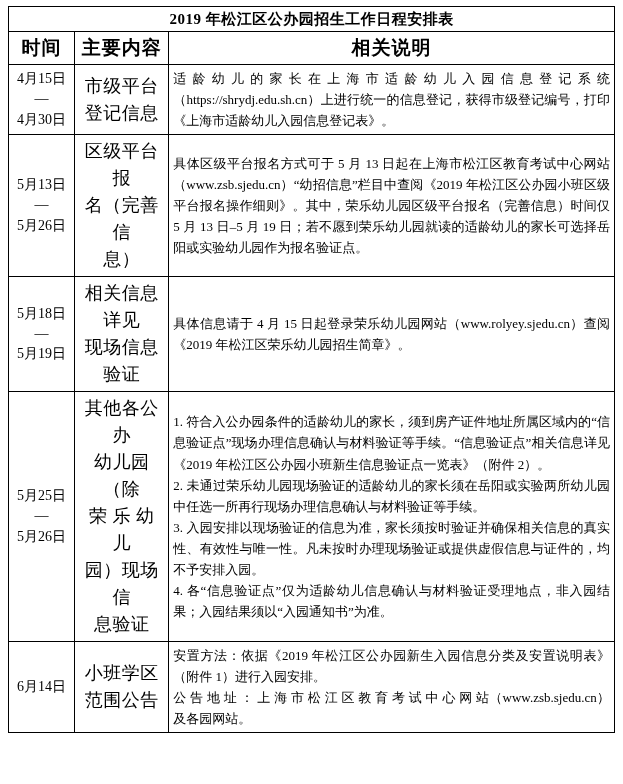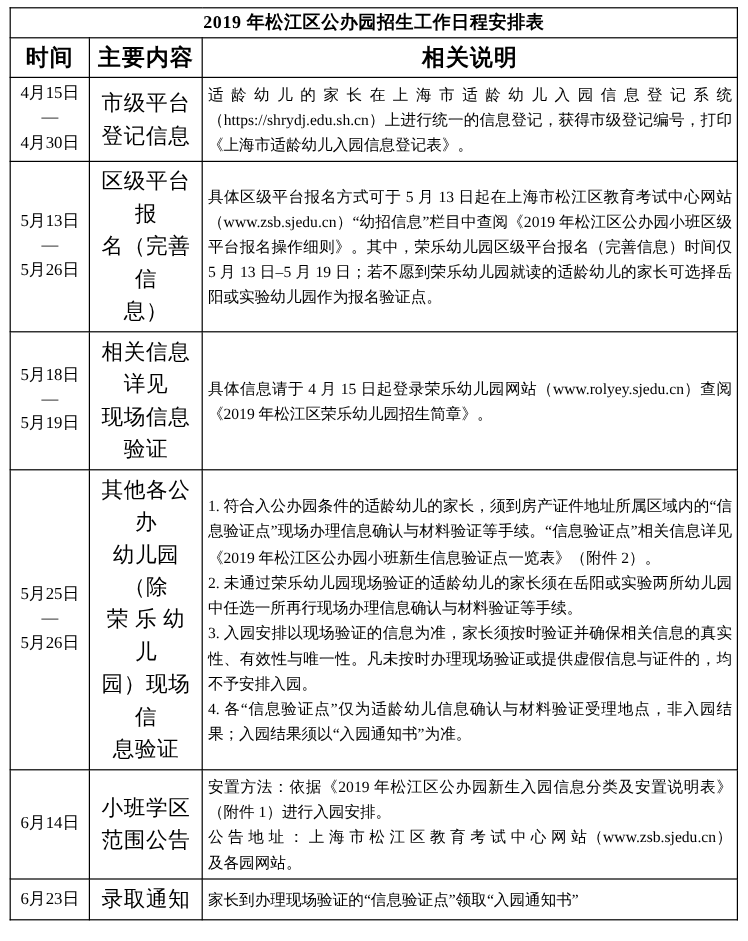--- a/index.html
+++ b/index.html
@@ -137,20 +137,15 @@
       </tr>
 
       <tr>
         <td class="time">6月14日</td>
         <td class="topic">小班学区
 范围公告</td>
         <td class="desc" style="white-space:pre-line;">安置方法：依据《2019 年松江区公办园新生入园信息分类及安置说明表》（附件 1）进行入园安排。
 公 告 地 址 ： 上 海 市 松 江 区 教 育 考 试 中 心 网 站（www.zsb.sjedu.cn）及各园网站。</td>
       </tr>
 
-      <tr>
-        <td class="time">6月23日</td>
-        <td class="topic">录取通知</td>
-        <td class="desc" style="white-space:pre-line;">家长到办理现场验证的“信息验证点”领取“入园通知书”</td>
-      </tr>
     </tbody>
   </table>
 </div>
 
 </body></html>

